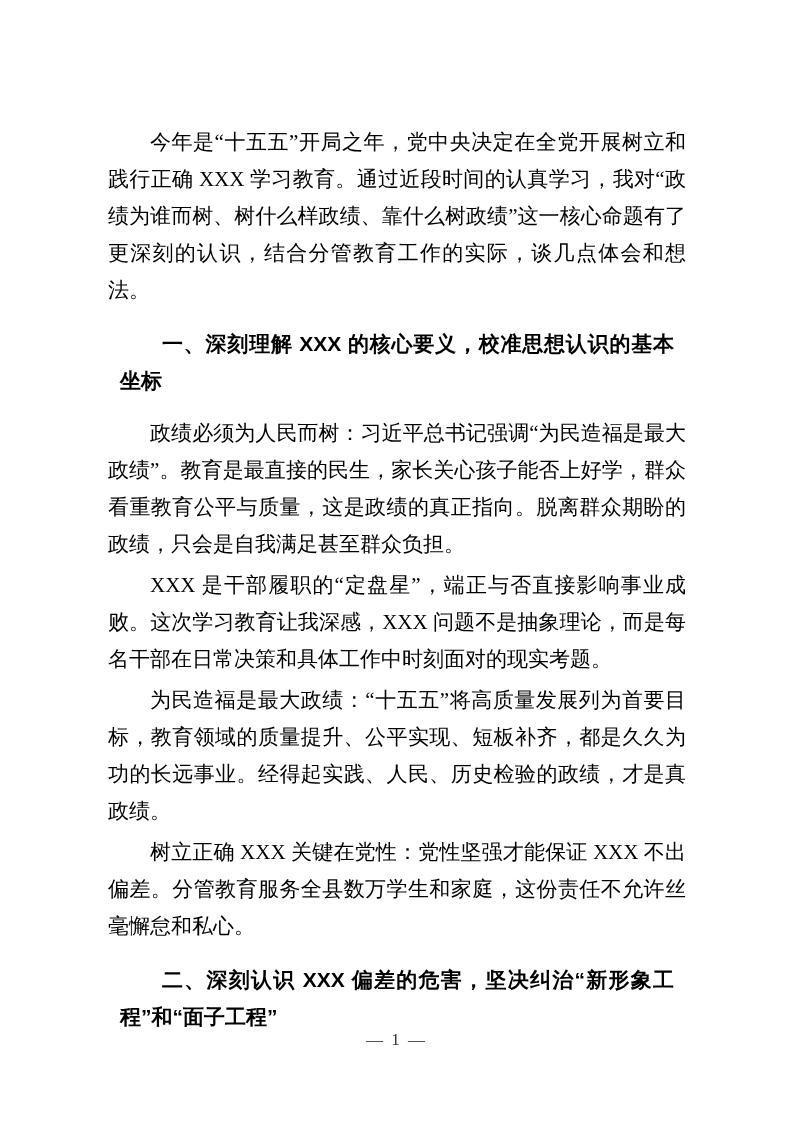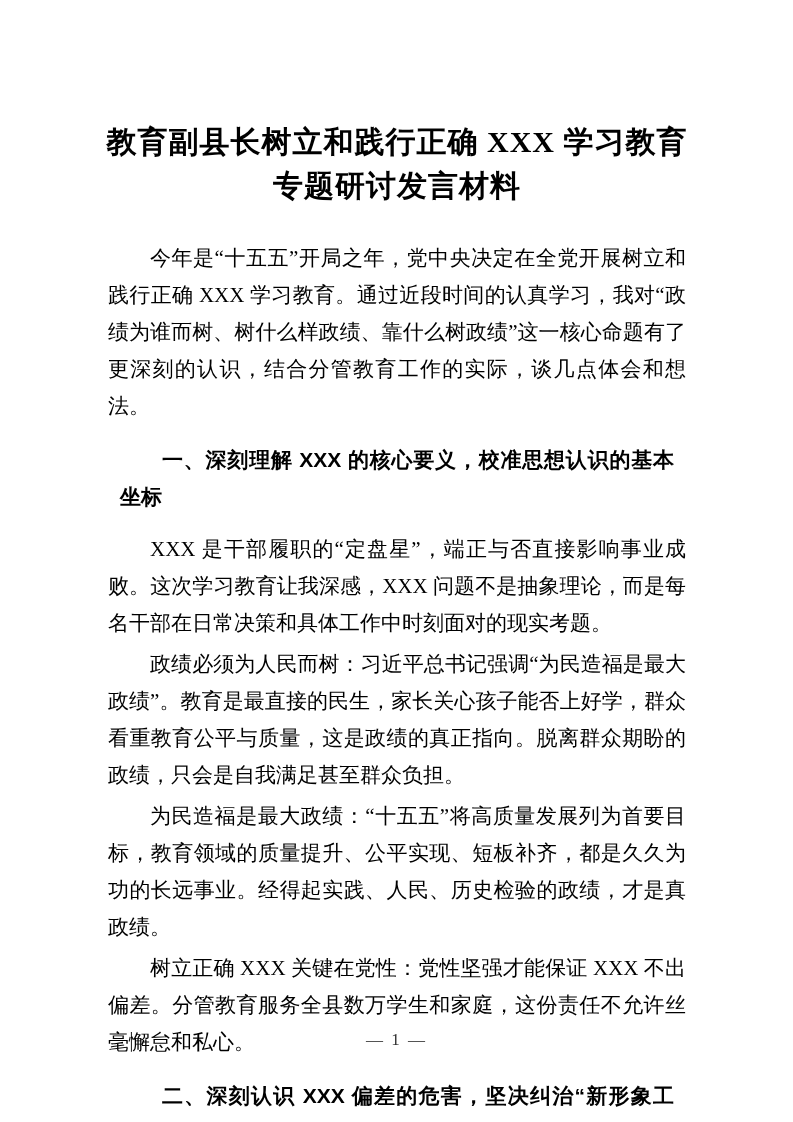--- a/index.html
+++ b/index.html
@@ -57,25 +57,24 @@
     font-size: 17px;
     color: #333333;
     letter-spacing: 2px;
   }
 </style>
 </head>
 <body>
 
 <div class="page">
   <div class="content">
-    <h1 class="doc-title">教育副县长树立和践行正确 XXX 学习教育专题研讨发言材料</h1>
     <div class="blocks">
         <p class="body-para">今年是“十五五”开局之年，党中央决定在全党开展树立和践行正确 XXX 学习教育。通过近段时间的认真学习，我对“政绩为谁而树、树什么样政绩、靠什么树政绩”这一核心命题有了更深刻的认识，结合分管教育工作的实际，谈几点体会和想法。</p>
         <h2 class="section-heading">一、深刻理解 XXX 的核心要义，校准思想认识的基本坐标</h2>
+        <p class="body-para">政绩必须为人民而树：习近平总书记强调“为民造福是最大政绩”。教育是最直接的民生，家长关心孩子能否上好学，群众看重教育公平与质量，这是政绩的真正指向。脱离群众期盼的政绩，只会是自我满足甚至群众负担。</p>
         <p class="body-para">XXX 是干部履职的“定盘星”，端正与否直接影响事业成败。这次学习教育让我深感，XXX 问题不是抽象理论，而是每名干部在日常决策和具体工作中时刻面对的现实考题。</p>
-        <p class="body-para">政绩必须为人民而树：习近平总书记强调“为民造福是最大政绩”。教育是最直接的民生，家长关心孩子能否上好学，群众看重教育公平与质量，这是政绩的真正指向。脱离群众期盼的政绩，只会是自我满足甚至群众负担。</p>
         <p class="body-para">为民造福是最大政绩：“十五五”将高质量发展列为首要目标，教育领域的质量提升、公平实现、短板补齐，都是久久为功的长远事业。经得起实践、人民、历史检验的政绩，才是真政绩。</p>
         <p class="body-para">树立正确 XXX 关键在党性：党性坚强才能保证 XXX 不出偏差。分管教育服务全县数万学生和家庭，这份责任不允许丝毫懈怠和私心。</p>
         <h2 class="section-heading">二、深刻认识 XXX 偏差的危害，坚决纠治“新形象工程”和“面子工程”</h2>
       </div>
   </div>
   <div class="footer">— 1 —</div>
 </div>
 
 </body></html>

